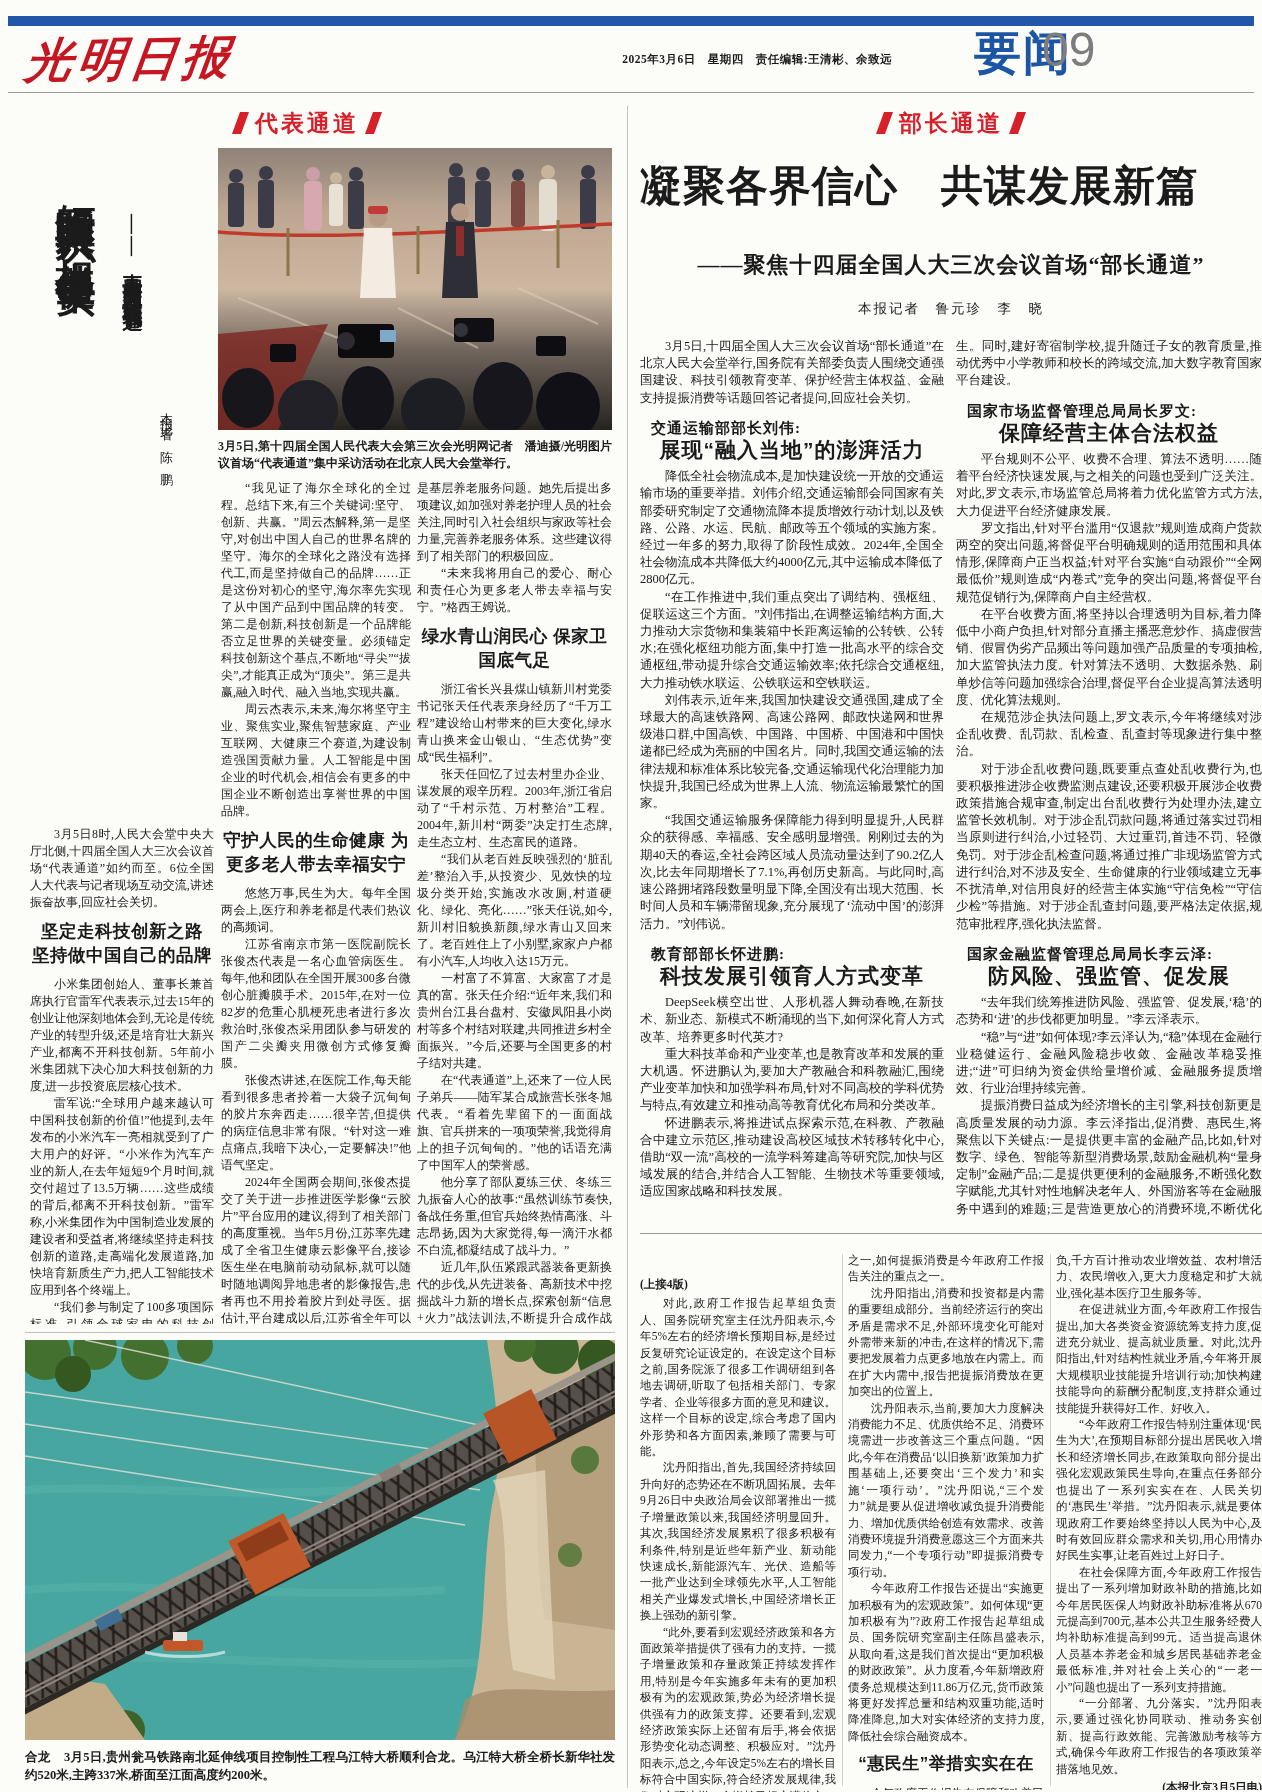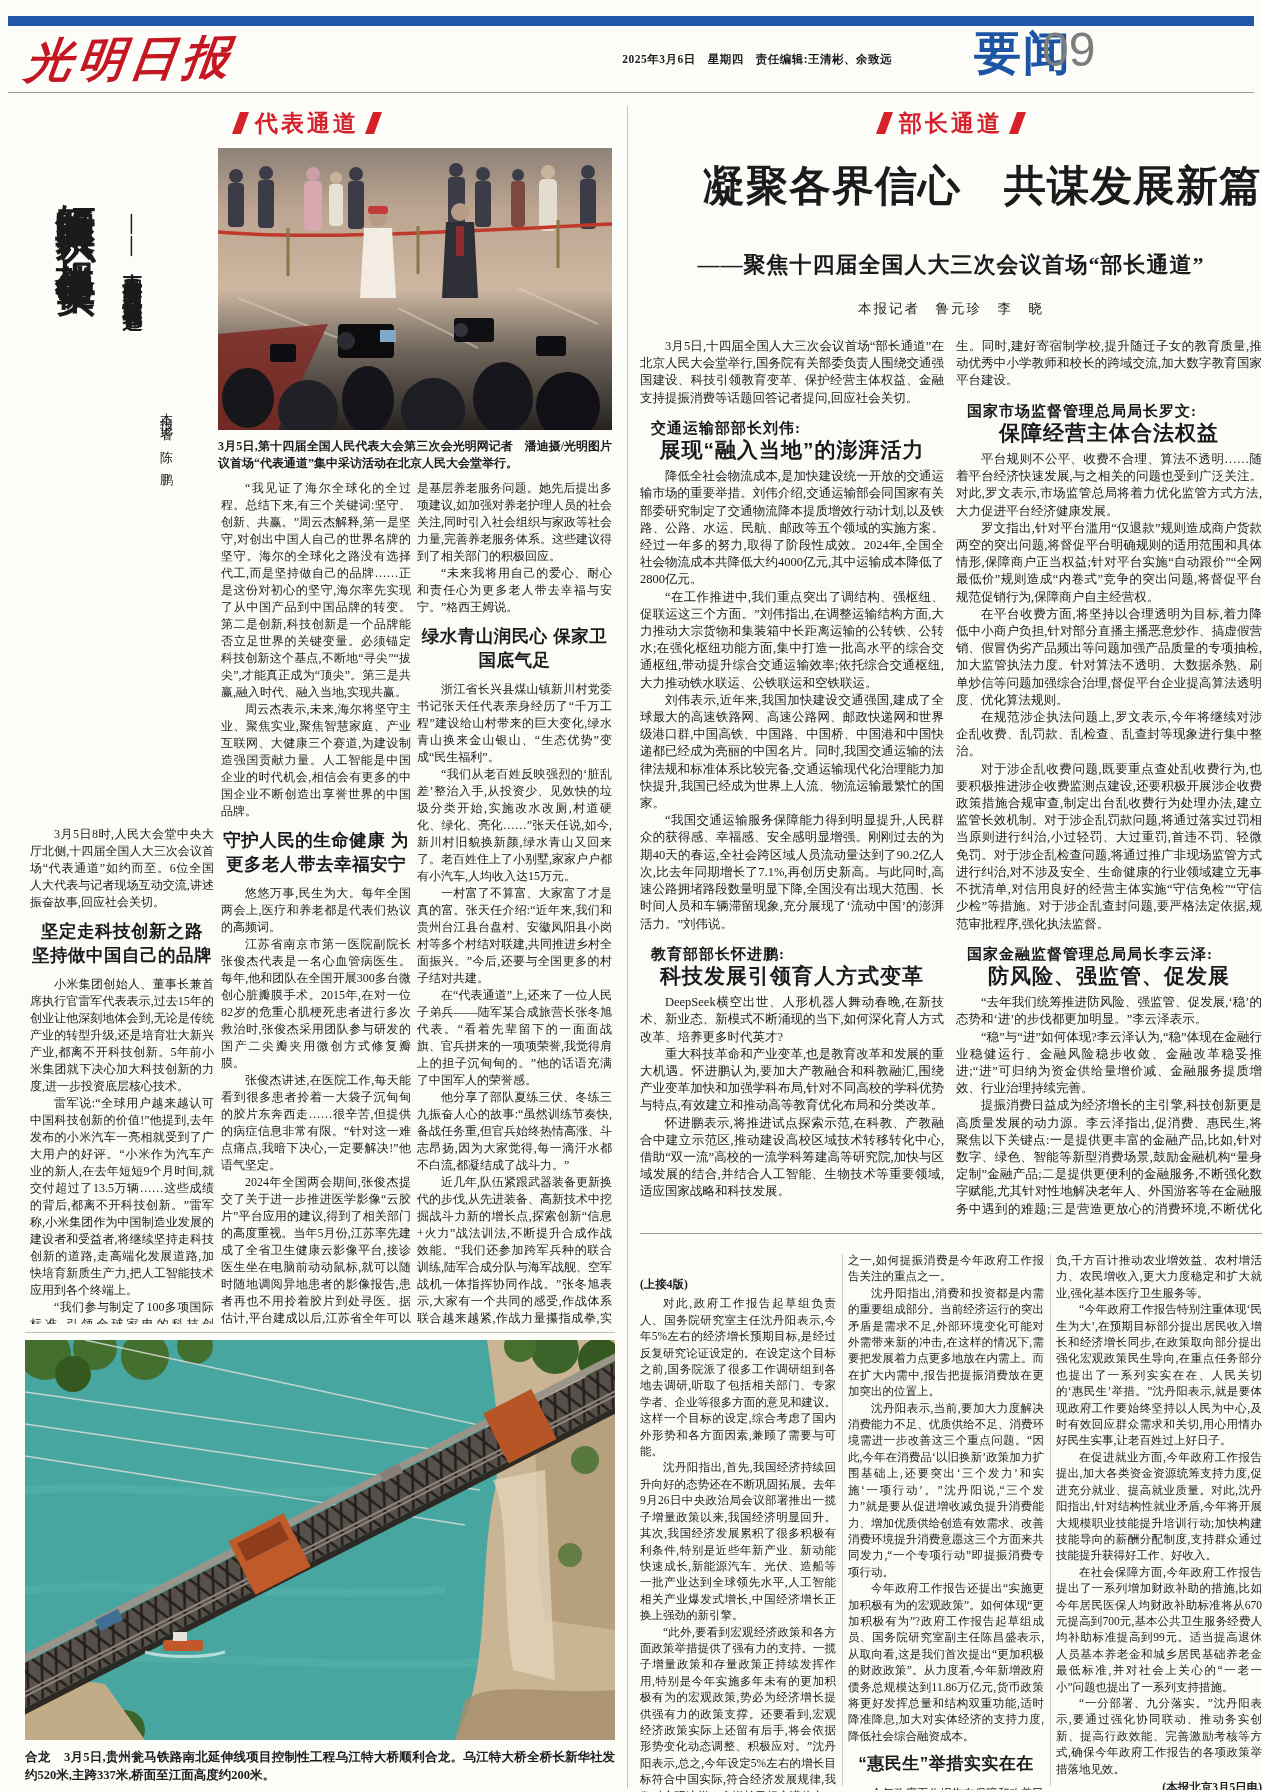--- a/index.html
+++ b/index.html
@@ -49,21 +49,21 @@
   .secthead{font-family:"Liberation Sans","DejaVu Sans",sans-serif;font-weight:900;font-size:21px;
             text-align:center;text-indent:0;margin:4px 0 10px;letter-spacing:1px;}
   .endnote{font-weight:bold;text-align:right;text-indent:0;margin-top:2px;}
   .contnote{font-weight:bold;text-indent:0;margin-bottom:3px;}
   .lrule{left:25px;top:1332px;width:590px;height:1px;background:#bdbdbd;}
   .photo2{left:25px;top:1340px;width:590px;height:400px;}
   .p2cap{left:25px;top:1748px;width:590px;font-size:12.5px;line-height:18px;text-align:justify;font-weight:bold;}
   .p2cap .lab{font-weight:900;font-family:Liberation Sans, sans-serif;margin-right:10px;}
   .p2cap .credit{float:right;font-weight:900;}
   
-  .rhead{left:640px;top:158px;width:622px;text-align:right;font-size:42px;font-weight:900;letter-spacing:1px;
+  .rhead{left:640px;top:158px;width:622px;text-align:left;font-size:42px;font-weight:900;letter-spacing:1px;
          font-family:"Liberation Sans","DejaVu Sans",sans-serif;}
   .rsub{left:640px;top:250px;width:622px;text-align:center;font-size:22px;font-weight:bold;letter-spacing:1px;}
   .rbyline{left:640px;top:300px;width:622px;text-align:center;font-size:13.5px;letter-spacing:2px;}
   .rcol{font-size:12.5px;line-height:17.2px;}
   .rcolL{left:640px;top:338px;width:304px;height:880px;}
   .rcolR{left:956px;top:338px;width:306px;height:880px;}
   .rrule{left:640px;top:1233px;width:622px;height:1px;background:#9a9a9a;}
   .bcol{font-size:11.5px;line-height:16.4px;}
   .bcol .subhead{font-size:17px;}
   .bcol1{left:640px;top:1276px;width:196px;height:538px;}
@@ -184,20 +184,21 @@
       <div class="para">悠悠万事,民生为大。每年全国两会上,医疗和养老都是代表们热议的高频词。</div>
       <div class="para">江苏省南京市第一医院副院长张俊杰代表是一名心血管病医生。每年,他和团队在全国开展300多台微创心脏瓣膜手术。2015年,在对一位82岁的危重心肌梗死患者进行多次救治时,张俊杰采用团队参与研发的国产二尖瓣夹用微创方式修复瓣膜。</div>
       <div class="para">张俊杰讲述,在医院工作,每天能看到很多患者拎着一大袋子沉甸甸的胶片东奔西走……很辛苦,但提供的病症信息非常有限。“针对这一难点痛点,我暗下决心,一定要解决!”他语气坚定。</div>
       <div class="para">2024年全国两会期间,张俊杰提交了关于进一步推进医学影像“云胶片”平台应用的建议,得到了相关部门的高度重视。当年5月份,江苏率先建成了全省卫生健康云影像平台,接诊医生坐在电脑前动动鼠标,就可以随时随地调阅异地患者的影像报告,患者再也不用拎着胶片到处寻医。据估计,平台建成以后,江苏省全年可以减少重复检查的费用约20亿元。去年11月份,国家卫健委等7部门联合公布了《关于进一步推进医疗机构检查检验结果互认的指导意见》。</div>
     </div>
   <div class="abs col lcol lcol3">
       <div class="para nc">是基层养老服务问题。她先后提出多项建议,如加强对养老护理人员的社会关注,同时引入社会组织与家政等社会力量,完善养老服务体系。这些建议得到了相关部门的积极回应。</div>
       <div class="para">“未来我将用自己的爱心、耐心和责任心为更多老人带去幸福与安宁。”格西王姆说。</div>
       <div class="subhead">绿水青山润民心 保家卫国底气足</div>
       <div class="para">浙江省长兴县煤山镇新川村党委书记张天任代表亲身经历了“千万工程”建设给山村带来的巨大变化,绿水青山换来金山银山、“生态优势”变成“民生福利”。</div>
+      <div class="para">张天任回忆了过去村里办企业、谋发展的艰辛历程。2003年,浙江省启动了“千村示范、万村整治”工程。2004年,新川村“两委”决定打生态牌,走生态立村、生态富民的道路。</div>
       <div class="para">“我们从老百姓反映强烈的‘脏乱差’整治入手,从投资少、见效快的垃圾分类开始,实施改水改厕,村道硬化、绿化、亮化……”张天任说,如今,新川村旧貌换新颜,绿水青山又回来了。老百姓住上了小别墅,家家户户都有小汽车,人均收入达15万元。</div>
       <div class="para">一村富了不算富、大家富了才是真的富。张天任介绍:“近年来,我们和贵州台江县台盘村、安徽凤阳县小岗村等多个村结对联建,共同推进乡村全面振兴。”今后,还要与全国更多的村子结对共建。</div>
       <div class="para">在“代表通道”上,还来了一位人民子弟兵——陆军某合成旅营长张冬旭代表。“看着先辈留下的一面面战旗、官兵拼来的一项项荣誉,我觉得肩上的担子沉甸甸的。”他的话语充满了中国军人的荣誉感。</div>
       <div class="para">他分享了部队夏练三伏、冬练三九振奋人心的故事:“虽然训练节奏快,备战任务重,但官兵始终热情高涨、斗志昂扬,因为大家觉得,每一滴汗水都不白流,都凝结成了战斗力。”</div>
       <div class="para">近几年,队伍紧跟武器装备更新换代的步伐,从先进装备、高新技术中挖掘战斗力新的增长点,探索创新“信息+火力”战法训法,不断提升合成作战效能。“我们还参加跨军兵种的联合训练,陆军合成分队与海军战舰、空军战机一体指挥协同作战。”张冬旭表示,大家有一个共同的感受,作战体系联合越来越紧,作战力量攥指成拳,实战能力不断跃升,大家保家卫国的底气更足了,制胜强敌的信心也更强了。</div>
     </div>
 
   <div class="abs lrule"></div>
 
   <div class="abs photo photo2">
@@ -314,22 +315,22 @@
   <div class="abs col bcol bcol2">
       <div class="para nc">之一,如何提振消费是今年政府工作报告关注的重点之一。</div>
       <div class="para">沈丹阳指出,消费和投资都是内需的重要组成部分。当前经济运行的突出矛盾是需求不足,外部环境变化可能对外需带来新的冲击,在这样的情况下,需要把发展着力点更多地放在内需上。而在扩大内需中,报告把提振消费放在更加突出的位置上。</div>
       <div class="para">沈丹阳表示,当前,要加大力度解决消费能力不足、优质供给不足、消费环境需进一步改善这三个重点问题。“因此,今年在消费品‘以旧换新’政策加力扩围基础上,还要突出‘三个发力’和实施‘一项行动’。”沈丹阳说,“三个发力”就是要从促进增收减负提升消费能力、增加优质供给创造有效需求、改善消费环境提升消费意愿这三个方面来共同发力,“一个专项行动”即提振消费专项行动。</div>
       <div class="para">今年政府工作报告还提出“实施更加积极有为的宏观政策”。如何体现“更加积极有为”?政府工作报告起草组成员、国务院研究室副主任陈昌盛表示,从取向看,这是我们首次提出“更加积极的财政政策”。从力度看,今年新增政府债务总规模达到11.86万亿元,货币政策将更好发挥总量和结构双重功能,适时降准降息,加大对实体经济的支持力度,降低社会综合融资成本。</div>
       <div class="subhead">“惠民生”举措实实在在</div>
       <div class="para">今年政府工作报告在保障和改善民生方面推出不少新举措,包括多渠道促进居民增收、推动中低收入群体增收减</div>
     </div>
   <div class="abs col bcol bcol3">
       <div class="para nc">负,千方百计推动农业增效益、农村增活力、农民增收入,更大力度稳定和扩大就业,强化基本医疗卫生服务等。</div>
+      <div class="para">在促进就业方面,今年政府工作报告提出,加大各类资金资源统筹支持力度,促进充分就业、提高就业质量。对此,沈丹阳指出,针对结构性就业矛盾,今年将开展大规模职业技能提升培训行动;加快构建技能导向的薪酬分配制度,支持群众通过技能提升获得好工作、好收入。</div>
       <div class="para">“今年政府工作报告特别注重体现‘民生为大’,在预期目标部分提出居民收入增长和经济增长同步,在政策取向部分提出强化宏观政策民生导向,在重点任务部分也提出了一系列实实在在、人民关切的‘惠民生’举措。”沈丹阳表示,就是要体现政府工作要始终坚持以人民为中心,及时有效回应群众需求和关切,用心用情办好民生实事,让老百姓过上好日子。</div>
-      <div class="para">在促进就业方面,今年政府工作报告提出,加大各类资金资源统筹支持力度,促进充分就业、提高就业质量。对此,沈丹阳指出,针对结构性就业矛盾,今年将开展大规模职业技能提升培训行动;加快构建技能导向的薪酬分配制度,支持群众通过技能提升获得好工作、好收入。</div>
       <div class="para">在社会保障方面,今年政府工作报告提出了一系列增加财政补助的措施,比如今年居民医保人均财政补助标准将从670元提高到700元,基本公共卫生服务经费人均补助标准提高到99元。适当提高退休人员基本养老金和城乡居民基础养老金最低标准,并对社会上关心的“一老一小”问题也提出了一系列支持措施。</div>
       <div class="para">“一分部署、九分落实。”沈丹阳表示,要通过强化协同联动、推动务实创新、提高行政效能、完善激励考核等方式,确保今年政府工作报告的各项政策举措落地见效。</div>
       <div class="endnote">(本报北京3月5日电)</div>
     </div>
   <div class="abs bdiv" style="left:842px;"></div>
   <div class="abs bdiv" style="left:1050px;"></div>
 
 </div>
 
 </body></html>

